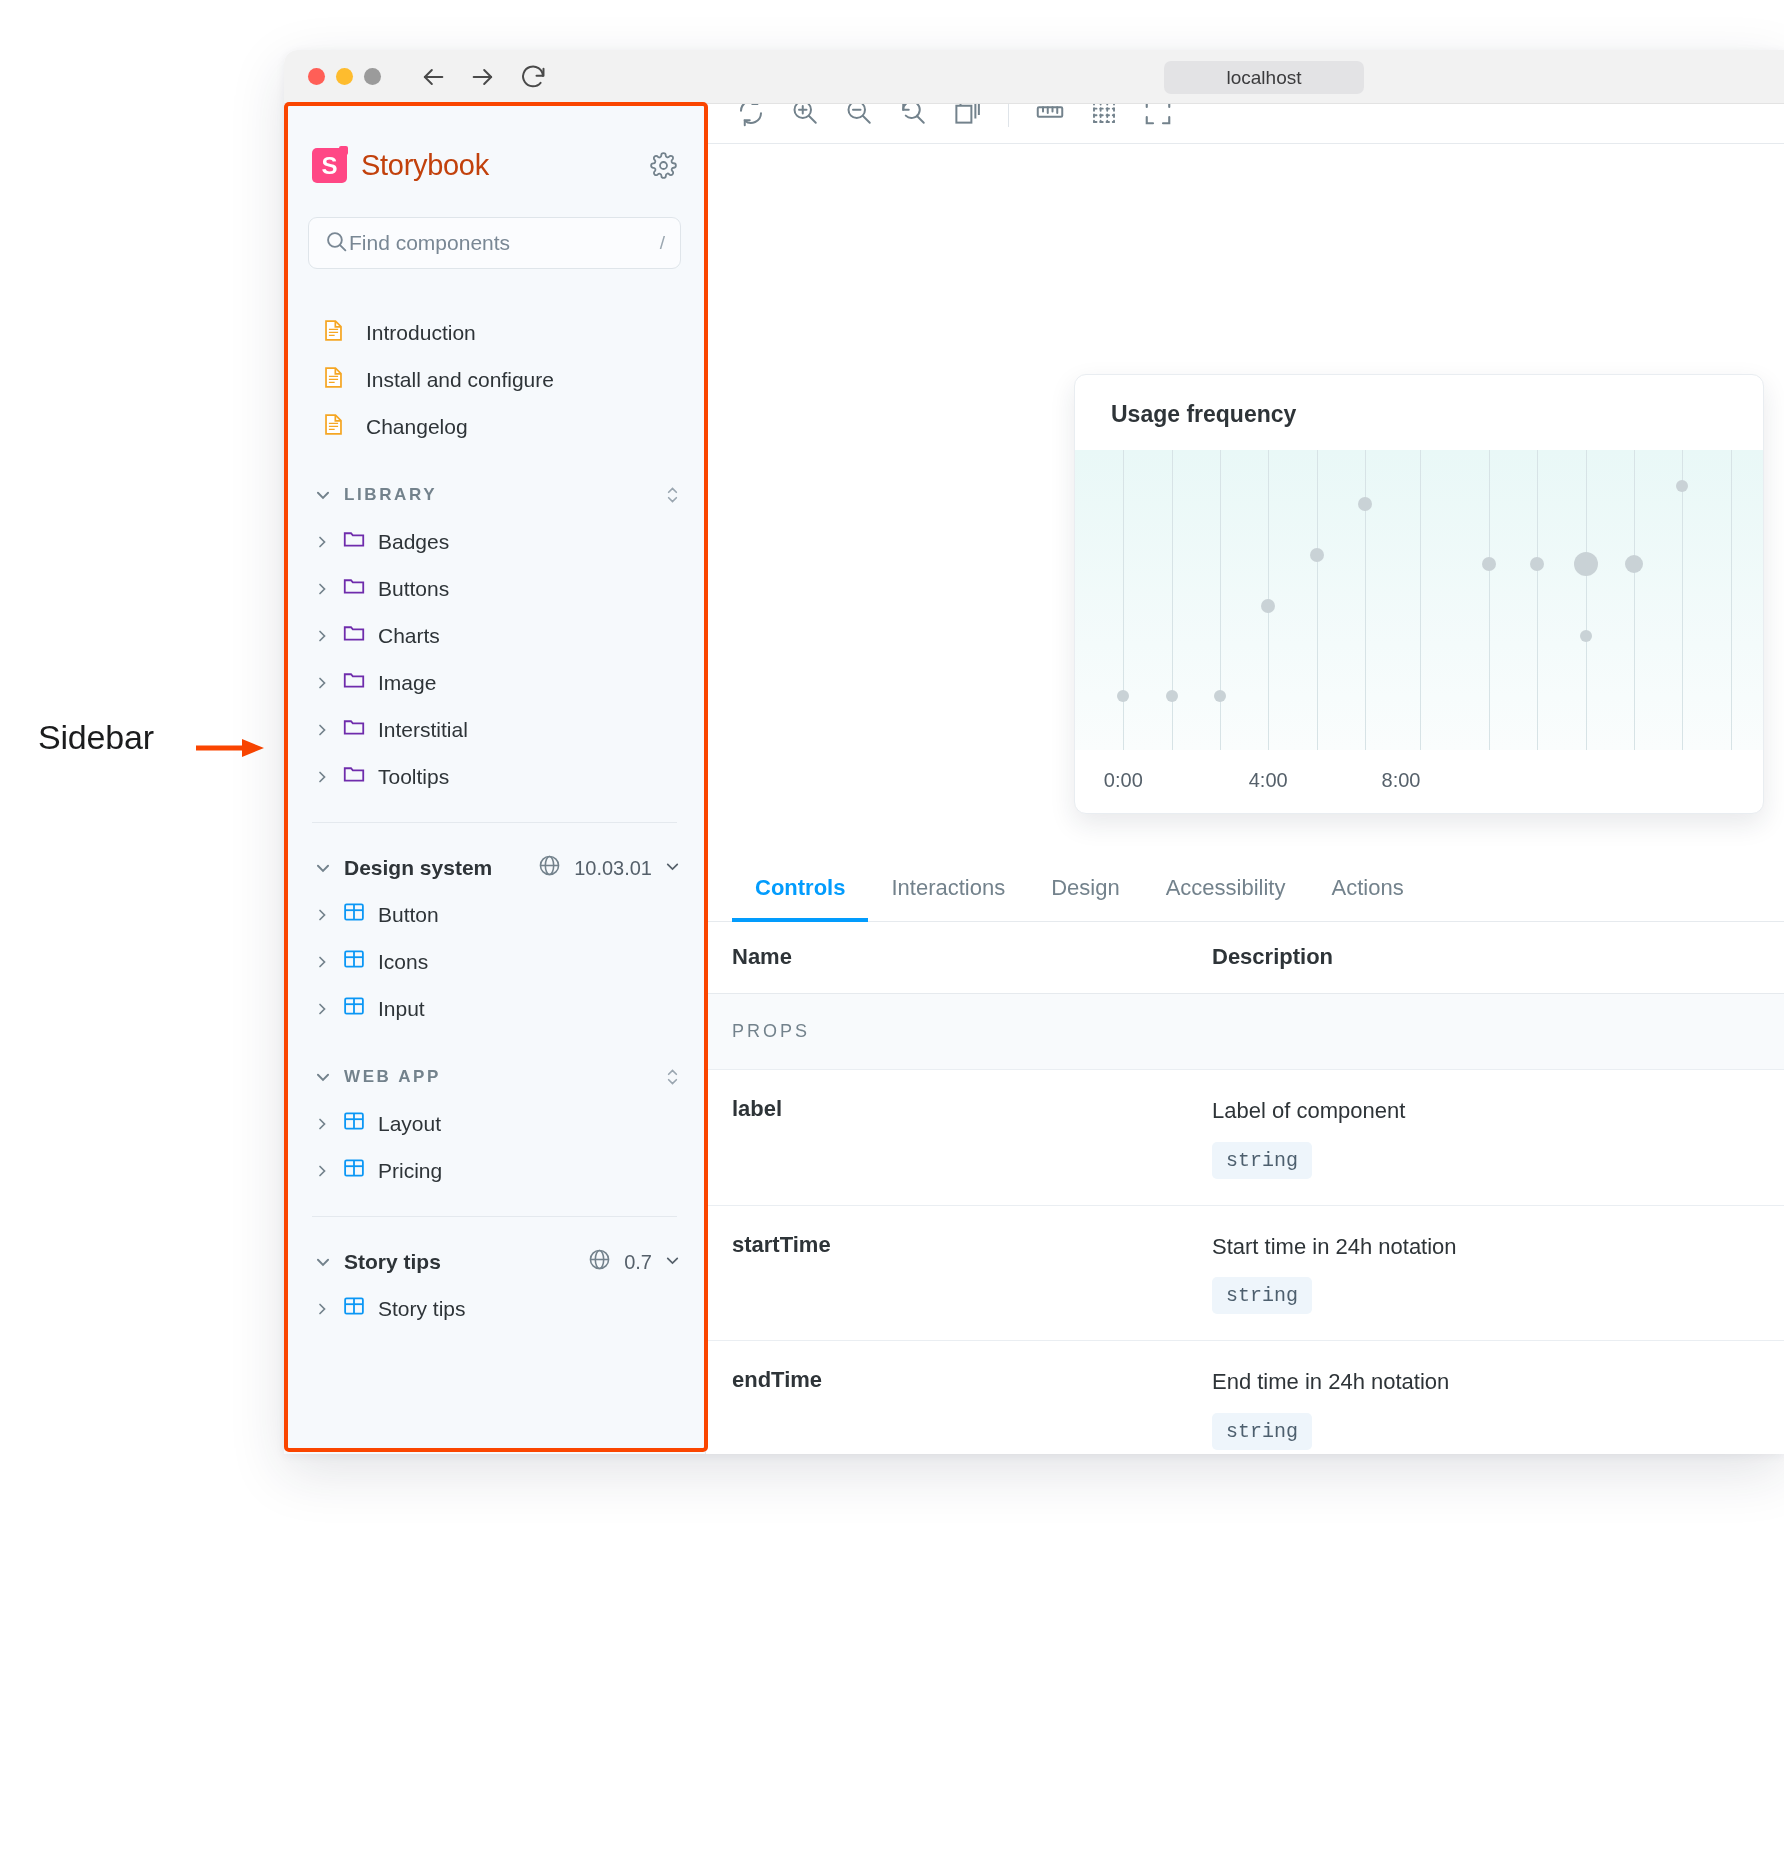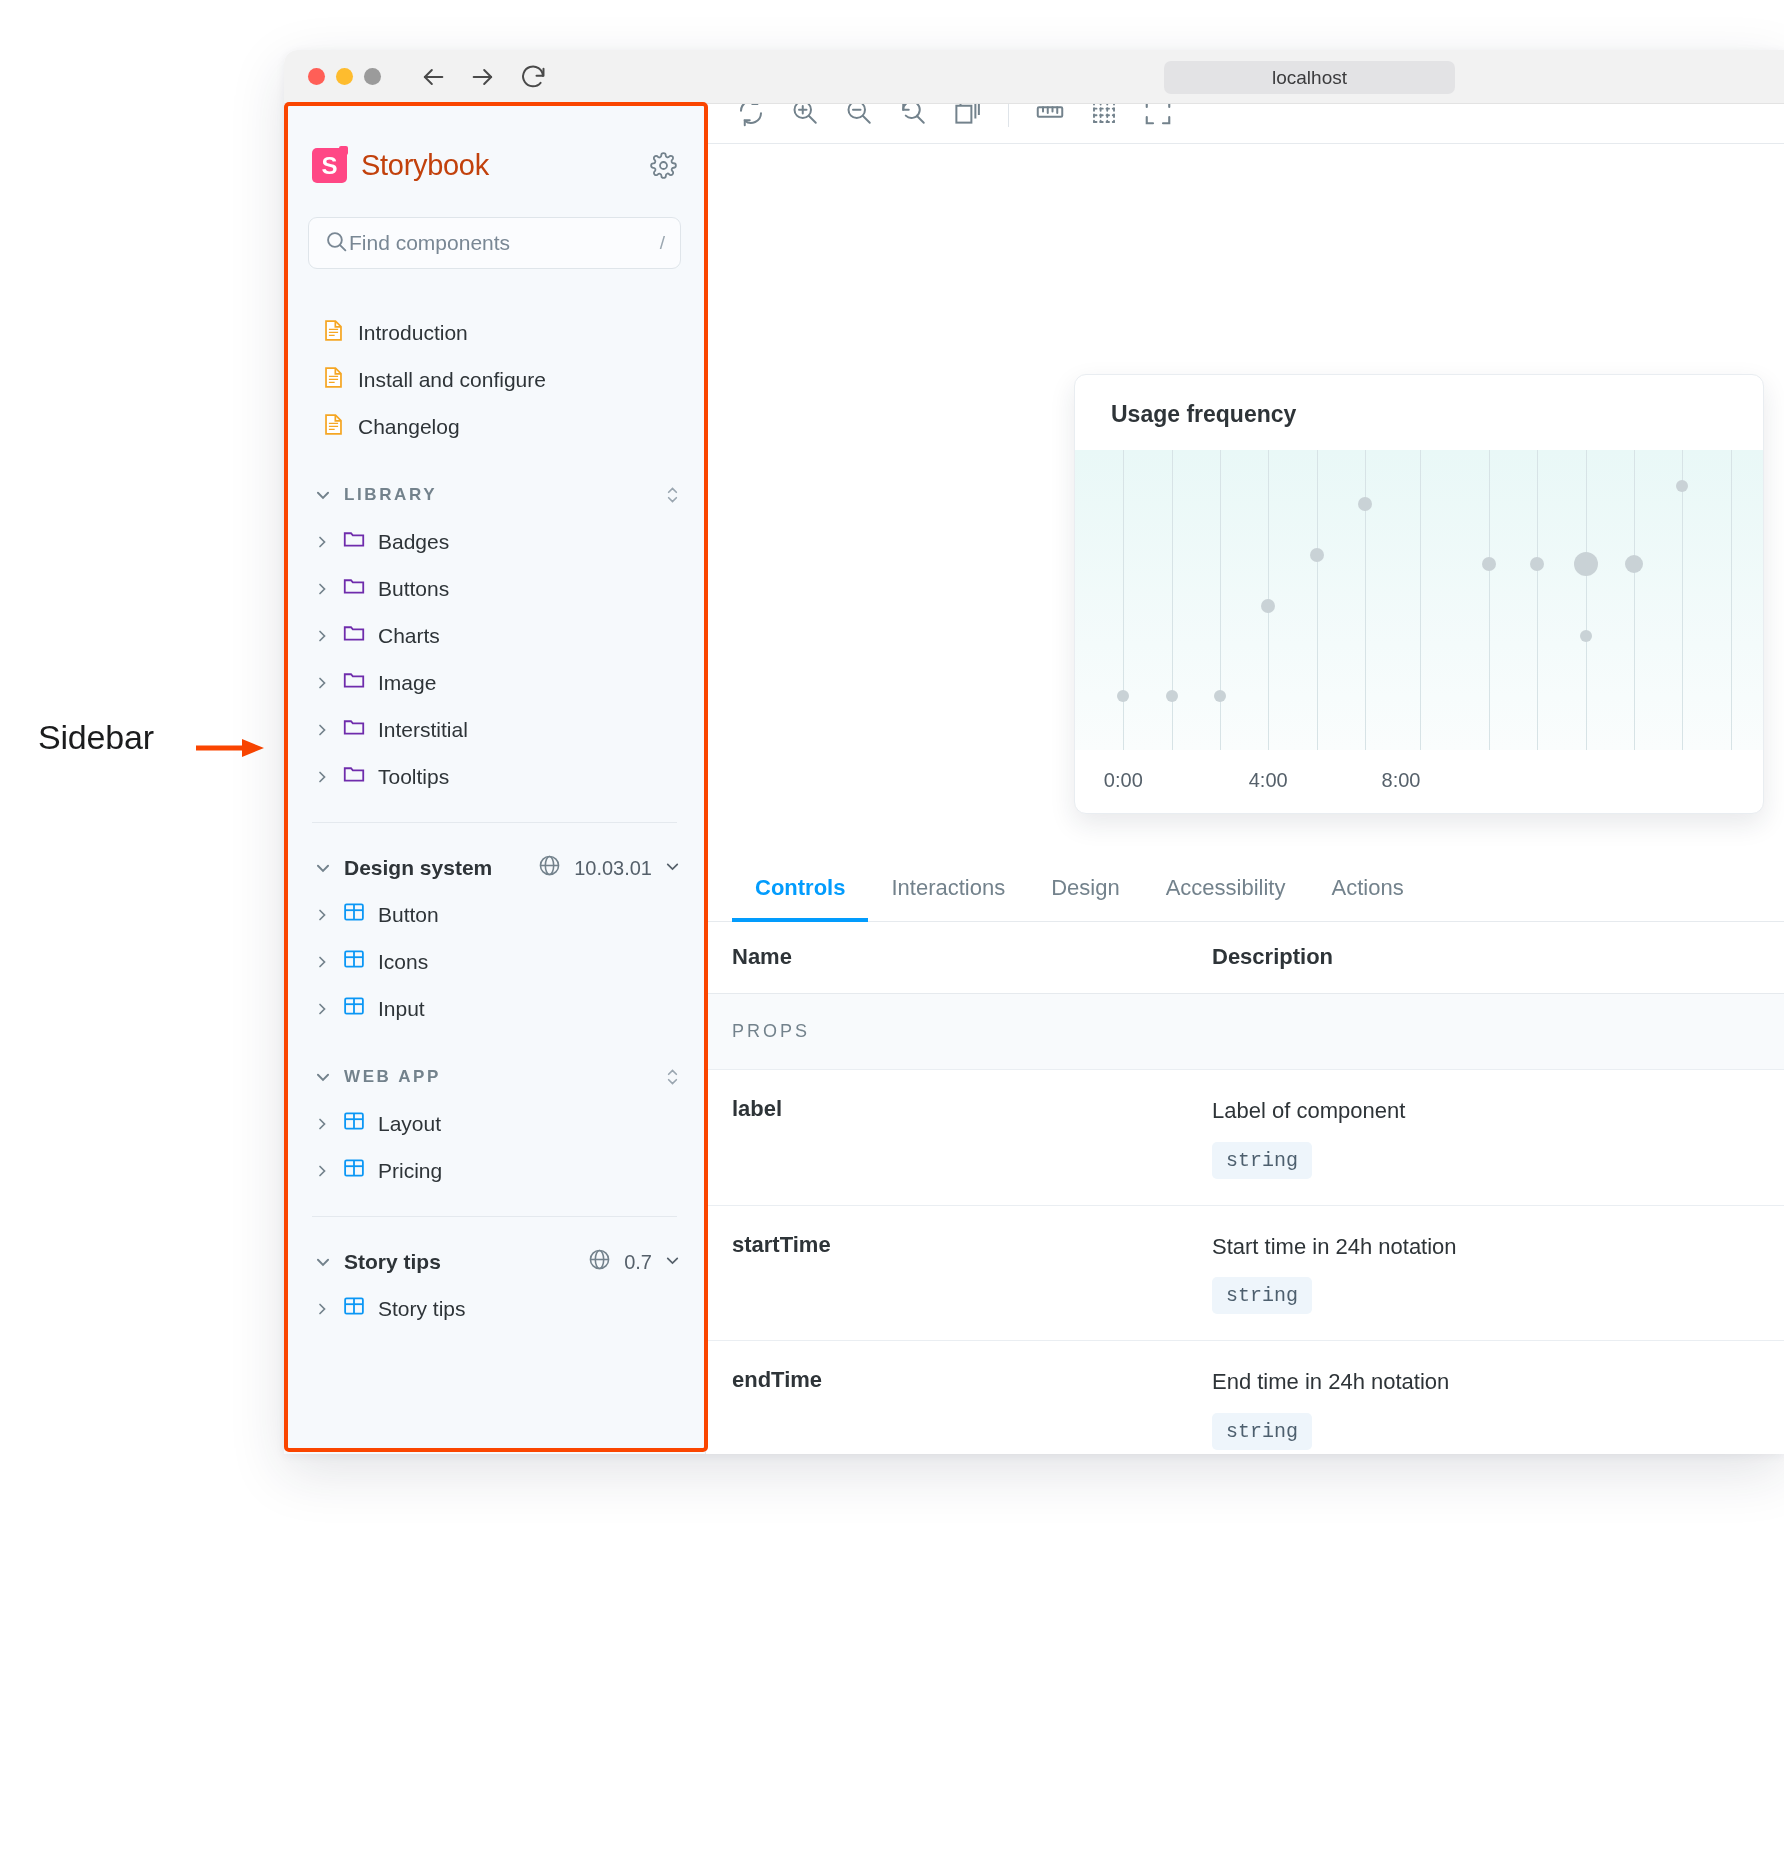--- a/index.html
+++ b/index.html
@@ -54,21 +54,21 @@
   .dot { width: 17px; height: 17px; border-radius: 50%; }
   .dot.red { background: #ff5f57; }
   .dot.yellow { background: #febc2e; }
   .dot.gray { background: #9b9b9b; }
   .navbtns { display: flex; gap: 22px; align-items: center; margin-left: 38px; color: #4a4a4a; }
   .navbtns svg { display: block; }
   .urlbar {
     position: absolute;
     left: 880px;
     top: 11px;
-    width: 291px;
+    width: 200px;
     height: 33px;
     background: #e3e3e5;
     border-radius: 7px;
     display: flex;
     align-items: center;
     justify-content: center;
     font-size: 19px;
     color: #3b3b3d;
   }
 
@@ -147,21 +147,21 @@
   }
   .search-slash {
     font-size: 19px;
     color: #9aa6b0;
   }
 
   .nav-list { display: flex; flex-direction: column; }
   .nav-item {
     display: flex;
     align-items: center;
-    gap: 13px;
+    gap: 21px;
     height: 47px;
     padding-left: 14px;
     font-size: 21px;
     color: #2e3438;
     cursor: pointer;
     border-radius: 5px;
   }
   .nav-item .lbl { white-space: nowrap; }
 
   .section-head {

